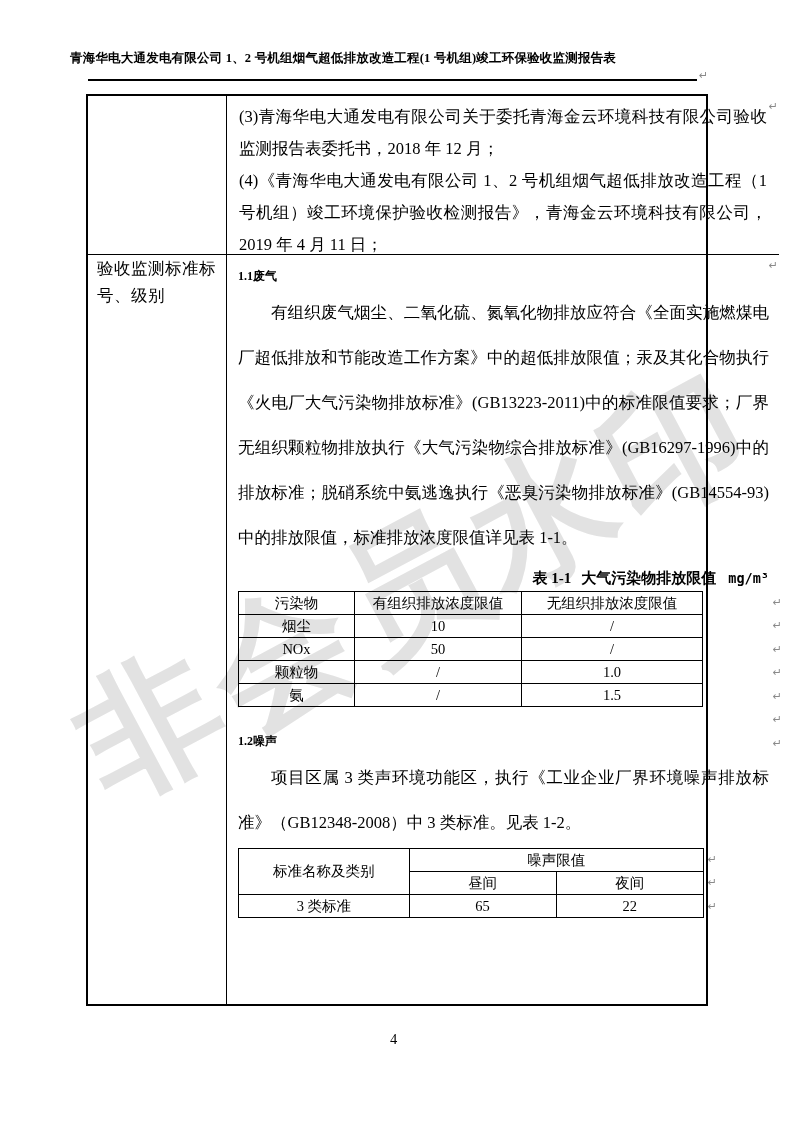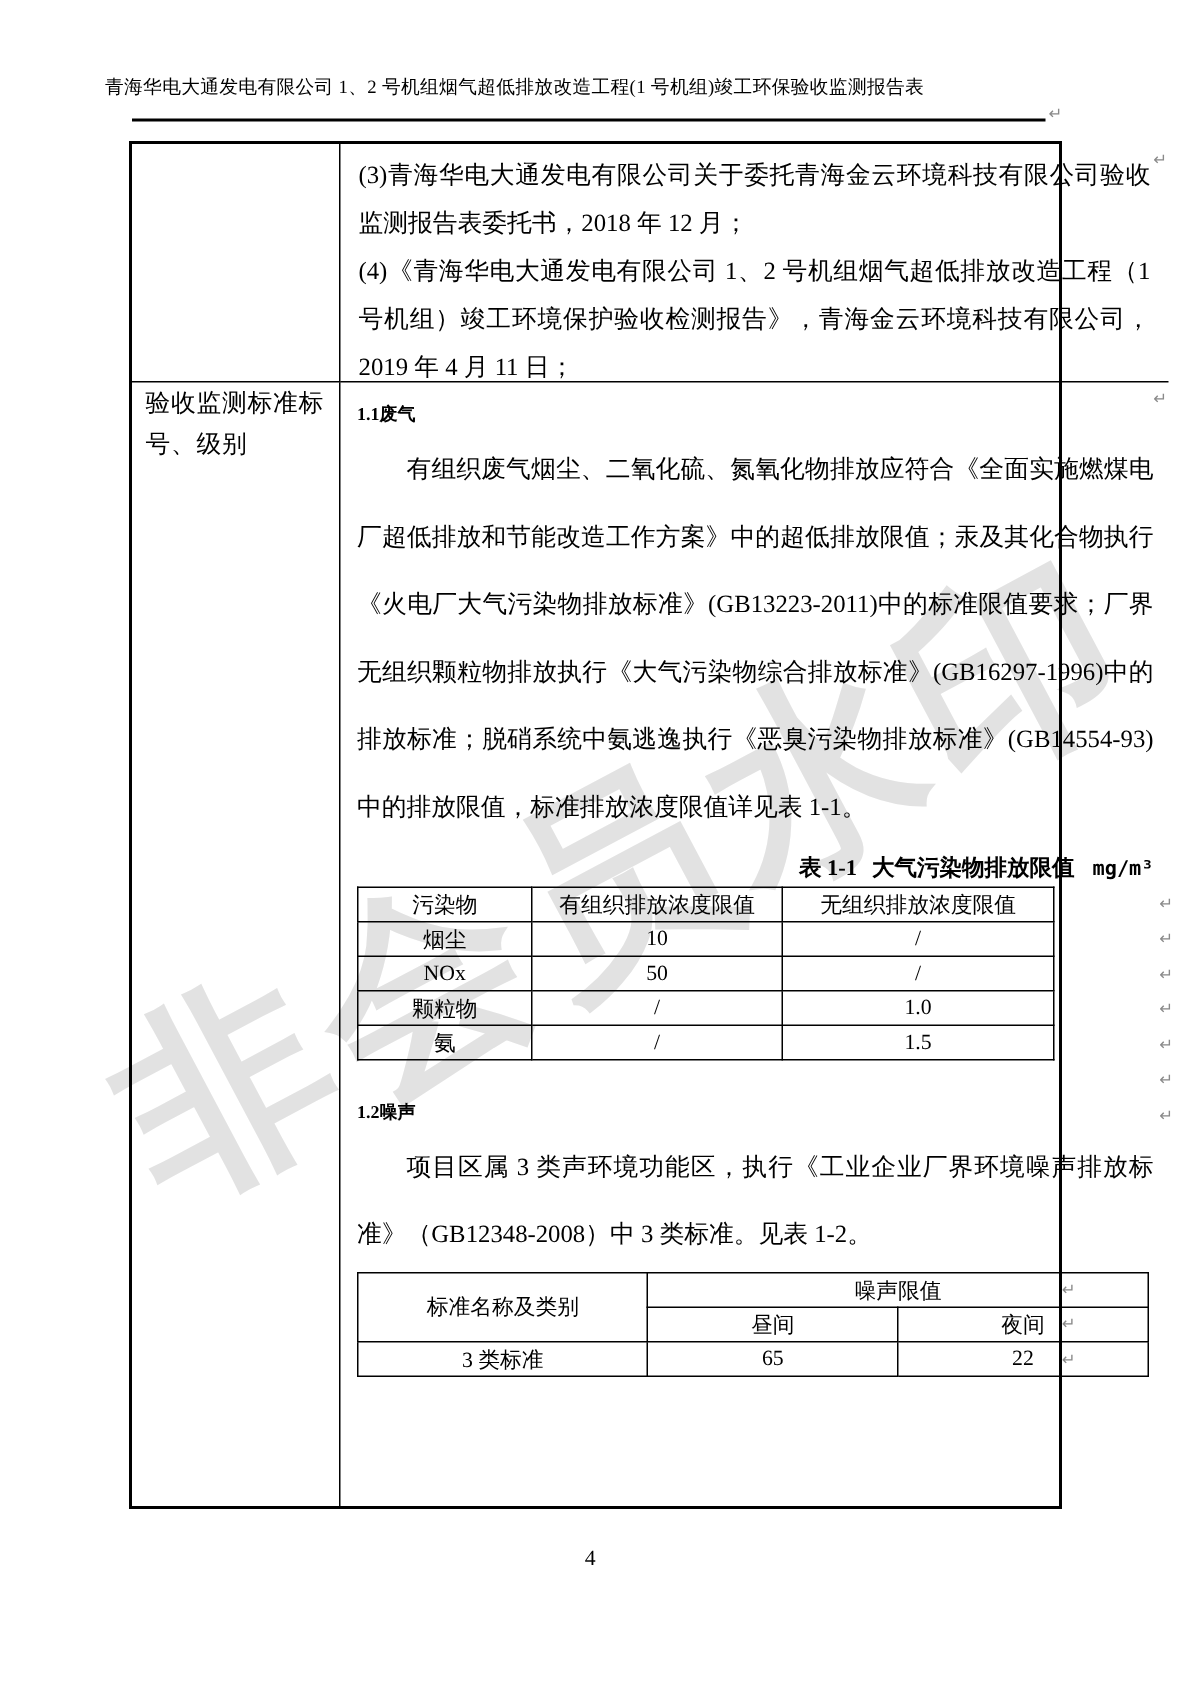--- a/index.html
+++ b/index.html
@@ -12,21 +12,21 @@
     position:absolute; left:40px; top:515px; width:750px; z-index:0;
     font-size:140px; line-height:140px; font-weight:bold; letter-spacing:8px;
     color:#e2e2e2; white-space:nowrap; text-align:center;
     transform:rotate(-28deg); transform-origin:center;
     font-family:"Liberation Sans","DejaVu Sans",sans-serif;
     pointer-events:none; user-select:none;
   }
   
   .doc-header {
     position:absolute; left:70px; top:50px; width:645px; z-index:2;
-    font-size:12.5px; font-weight:normal; letter-spacing:0.2px; white-space:nowrap;
+    font-size:12.5px; font-weight:bold; letter-spacing:0.2px; white-space:nowrap;
   }
   .header-rule {
     position:absolute; left:88px; top:79px; width:609px; height:0; z-index:2;
     border-top:2px solid #000;
   }
   
   .outer {
     position:absolute; left:86px; top:94px; width:618px; height:908px; z-index:1;
     border:2px solid #000; display:grid;
     grid-template-columns:139px 1fr; grid-template-rows:159px 1fr;
@@ -51,21 +51,21 @@
   .tbl-title .tunit  { margin-left:12px; }
   .tbl-title .unit-mono { font-family:"DejaVu Sans Mono","Liberation Mono",monospace; font-size:13.5px; }
   .tbl-title .underlined { text-decoration:underline; }
   .tblwrap { position:relative; margin-top:3px; }
   table.inner { border-collapse:collapse; table-layout:fixed; }
   table.inner td {
     border:1.3px solid #000; text-align:center; vertical-align:middle;
     font-size:14.5px; height:22px; padding:0 2px; overflow:hidden;
   }
   .t1 { width:465px; }
-  .t2 { width:528px; }
+  .t2 { width:466px; }
   
   .pmark {
     position:absolute; font-size:11px; line-height:11px; color:#8a8a8a;
     font-family:"DejaVu Sans",sans-serif; pointer-events:none;
   }
   .tblwrap .pmark { right:-13px; }
   .cellmark { right:1px; top:5px; }
   .rulemark { left:699px; top:70px; z-index:2; }
   
   .page-number {

